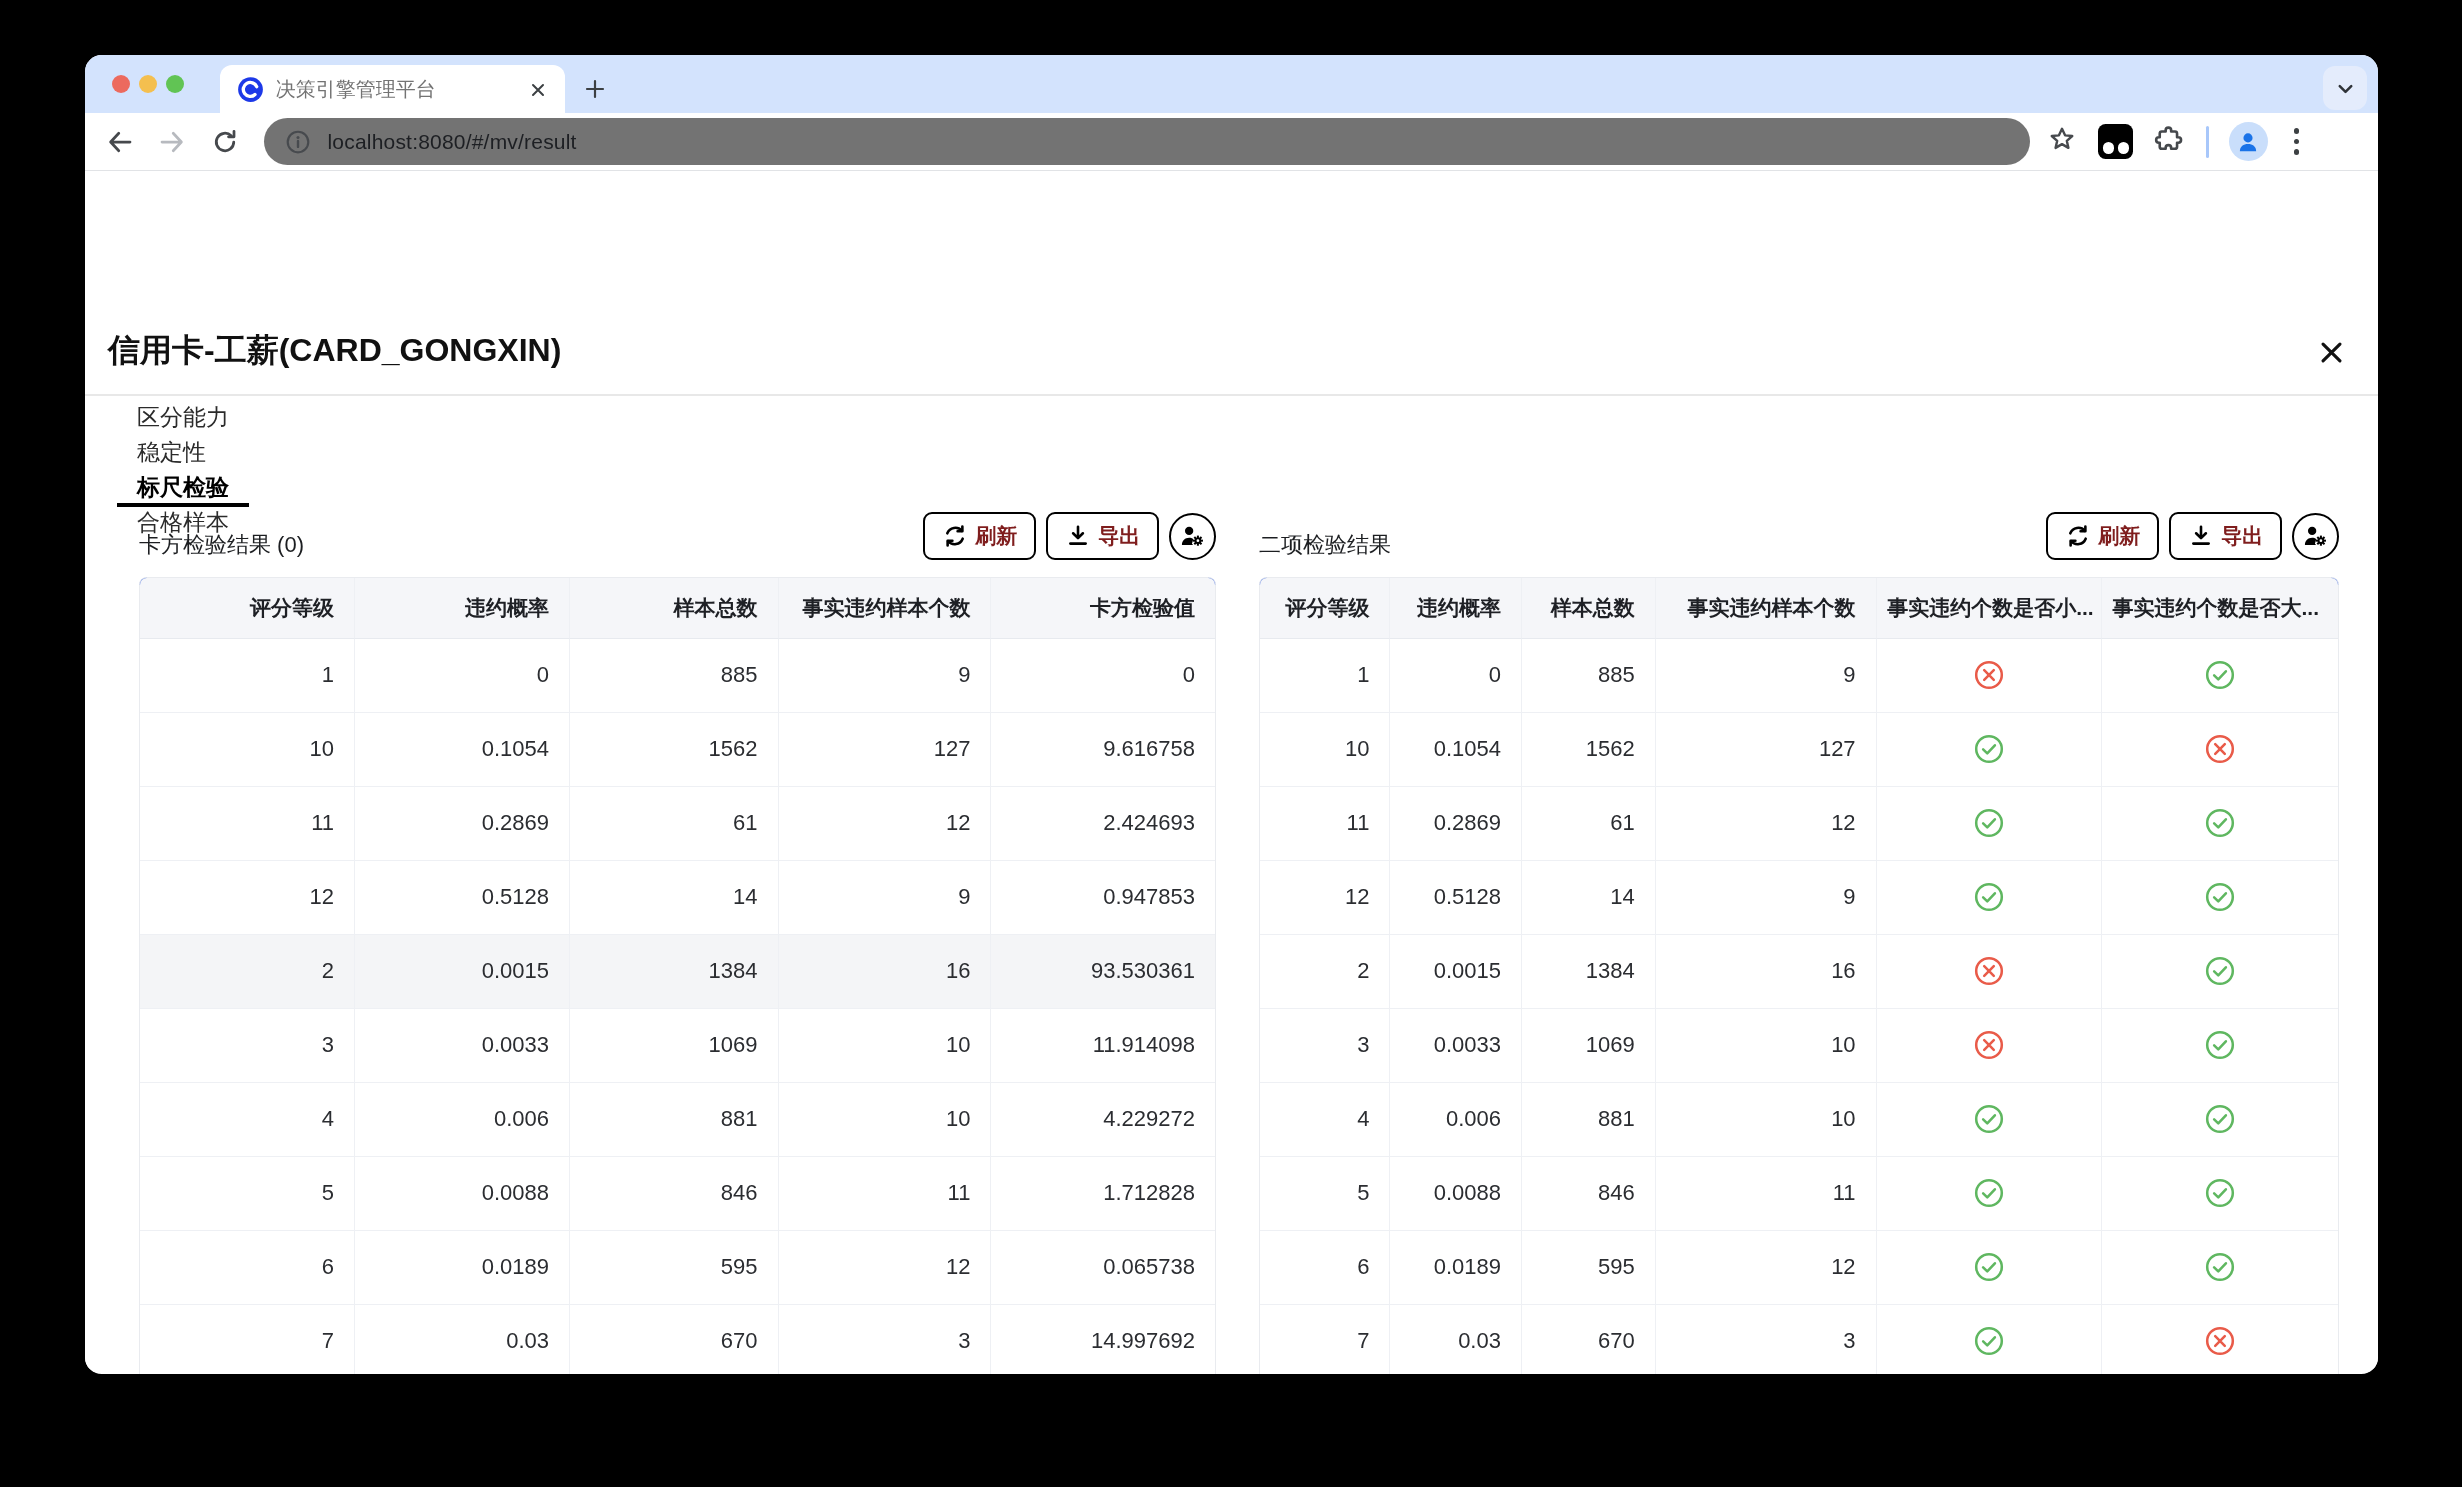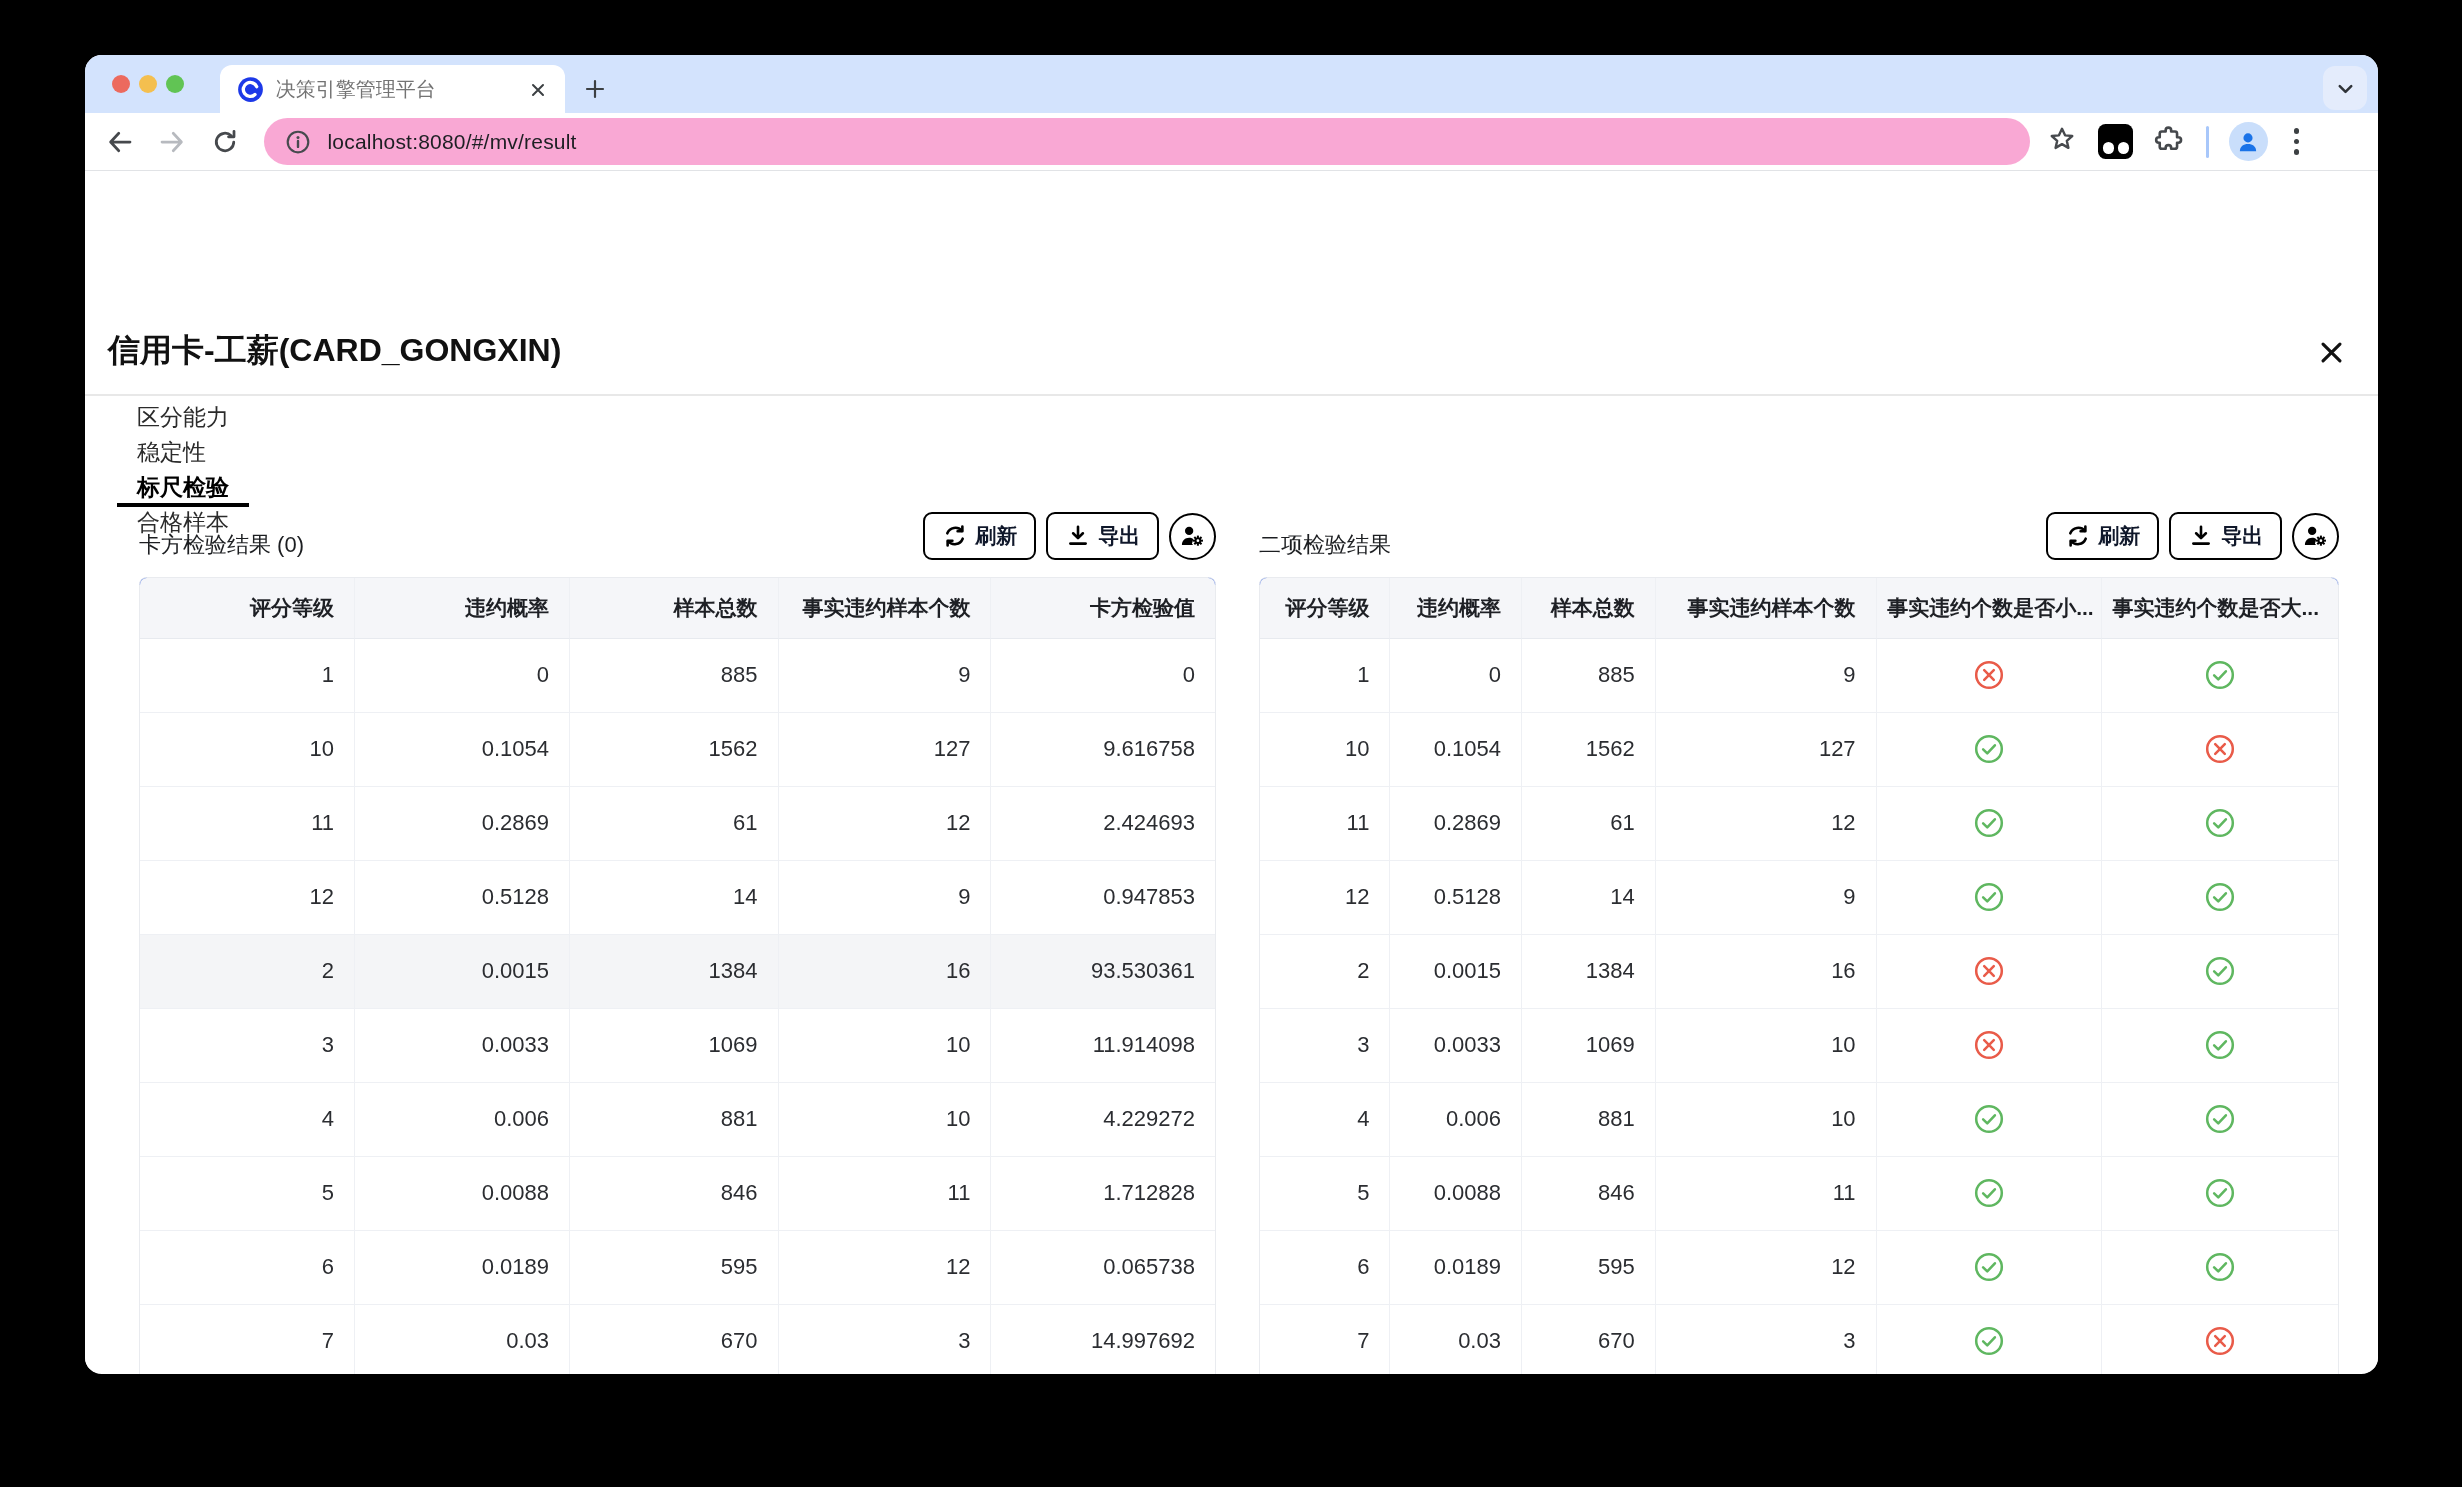--- a/index.html
+++ b/index.html
@@ -14,21 +14,21 @@
   .chrome-tab { position:absolute; left:135px; top:10px; width:345px; height:49px; background:#fff; border-radius:12px 12px 0 0; display:flex; align-items:center; padding:0 13.6px 0 16.7px; }
   .chrome-tab .favicon { width:27px; height:27px; flex:0 0 auto; }
   .chrome-tab .tab-title { margin-left:12px; font-size:20px; color:#737373; flex:1 1 auto; white-space:nowrap; overflow:hidden; }
   .tab-close { width:26px; height:26px; display:flex; align-items:center; justify-content:center; border-radius:6px; cursor:pointer; }
   .newtab-btn { position:absolute; left:491px; top:15px; width:38px; height:38px; display:flex; align-items:center; justify-content:center; border-radius:9px; }
   .chevron-btn { position:absolute; left:2238px; top:11.4px; width:44px; height:44px; background:#e4ecfc; border-radius:12px; display:flex; align-items:center; justify-content:center; }
 
   .toolbar { position:relative; height:58px; background:#fff; border-bottom:1.5px solid #e1e3e6; display:flex; align-items:center; }
   .nav-ic { width:42px; height:42px; display:flex; align-items:center; justify-content:center; border-radius:50%; flex:0 0 auto; }
   .nav-back { margin-left:13.6px; } .nav-fwd { margin-left:10.6px; } .nav-reload { margin-left:10.6px; }
-  .urlpill { margin-left:18px; width:1766px; height:47px; background:#f9a8d4; border-radius:26px; display:flex; align-items:center; padding:0 21px; }
+  .urlpill { margin-left:18px; width:1766px; height:47px; background:#737373; border-radius:26px; display:flex; align-items:center; padding:0 21px; }
   .urlpill .url-text { margin-left:16.7px; font-size:21px; color:#1d1f23; letter-spacing:0.2px; }
   .right-ics { display:flex; align-items:center; margin-left:16.7px; gap:20px; }
   .ext-black { width:35px; height:35px; background:#000; border-radius:7.6px; position:relative; }
   .ext-black i { position:absolute; bottom:5.3px; width:11.4px; height:11.4px; background:#fff; border-radius:50%; }
   .ext-black i.l { left:4.5px; } .ext-black i.r { right:4.5px; }
   .vdiv { width:2.3px; height:32px; background:#a8c7fa; border-radius:1.5px; }
   .avatar { width:39px; height:39px; border-radius:50%; background:#c9defb; display:flex; align-items:center; justify-content:center; }
   .dots { display:flex; flex-direction:column; gap:5.3px; padding:3px 6px; }
   .dots i { width:5.3px; height:5.3px; background:#3c4043; border-radius:50%; }
 
@@ -41,21 +41,21 @@
   .tabs { position:absolute; left:32px; top:231px; display:flex; height:70px;flex-direction:column; }
   .tab-item { padding:0 20px; display:flex; align-items:center; font-size:23px; color:#2b2b2b; border-bottom:4.5px solid transparent; cursor:pointer; }
   .tab-item.active { font-weight:bold; color:#000; border-bottom-color:#000; }
 
   .section { position:absolute; top:331px; }
   .section.left { left:54px; width:1077px; }
   .section.right { left:1174px; width:1080px; }
   .sec-head { height:58px; display:flex; align-items:flex-end; }
   .sec-title { font-size:22px; color:#1c1e21; }
   .sec-actions { margin-left:auto; display:flex; align-items:center; gap:10px; }
-  .btn { height:48px; padding:0 16.7px; background:#fff; border:2.3px solid #000; border-radius:9px; display:flex; align-items:center; gap:7.6px; font-size:21px; font-weight:bold; color:#0f172a; cursor:pointer; }
+  .btn { height:48px; padding:0 16.7px; background:#fff; border:2.3px solid #000; border-radius:9px; display:flex; align-items:center; gap:7.6px; font-size:21px; font-weight:bold; color:#7f1d1d; cursor:pointer; }
   .iconbtn { width:47px; height:47px; border:2.3px solid #000; border-radius:50%; background:#fff; display:flex; align-items:center; justify-content:center; cursor:pointer; }
 
   .tblwrap { margin-top:16.7px; height:850px; overflow:hidden; border:1.5px solid #e9ebef; border-radius:7.6px; background:#1d4ed8; }
   table.tbl { width:100%; border-collapse:separate; border-spacing:0; table-layout:fixed; }
   .tbl th { height:61px; background:#f5f6f9; font-size:21px; font-weight:bold; color:#1e2025; text-align:right; padding:0 20px 0 9px; border-bottom:1.5px solid #e7eaef; border-right:1.5px solid #eef0f4; white-space:nowrap; overflow:hidden; text-overflow:clip; }
   .tbl th:last-child, .tbl td:last-child { border-right:none; }
   .tbl th.lalign { text-align:center; padding-left:10.6px; }
   .tbl td { height:74px; background:#fff; font-size:22px; color:#2b2d31; text-align:right; padding:0 20px 0 9px; border-bottom:1.5px solid #eef0f4; border-right:1.5px solid #eef0f4; white-space:nowrap; }
   .tbl tr.hl td { background:#f4f5f7; }
   .tbl td.iconcell { text-align:center; padding:0; }

